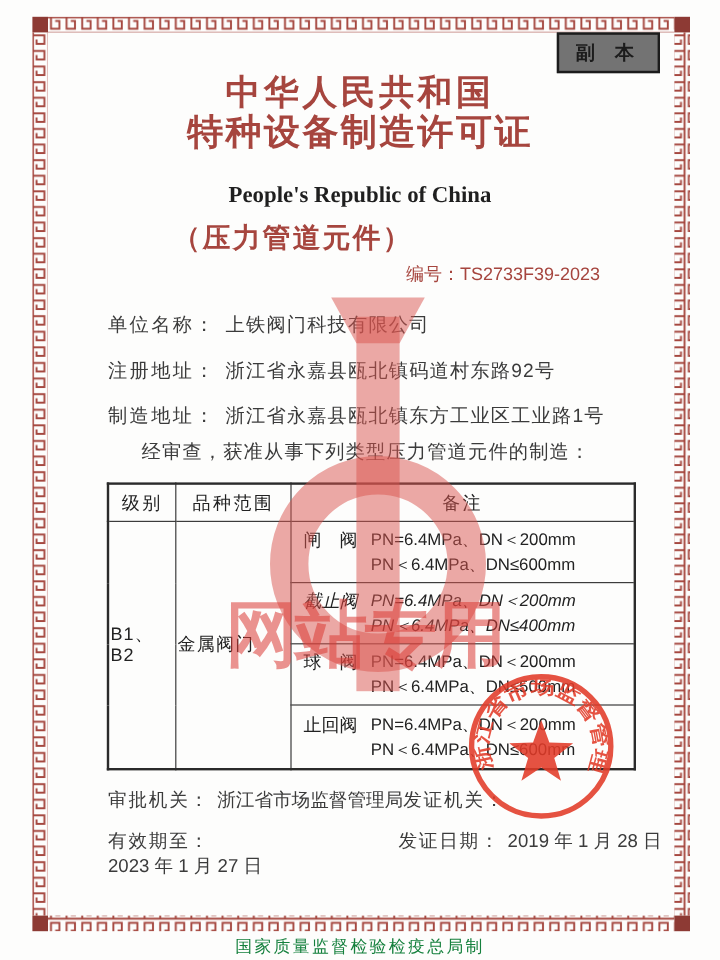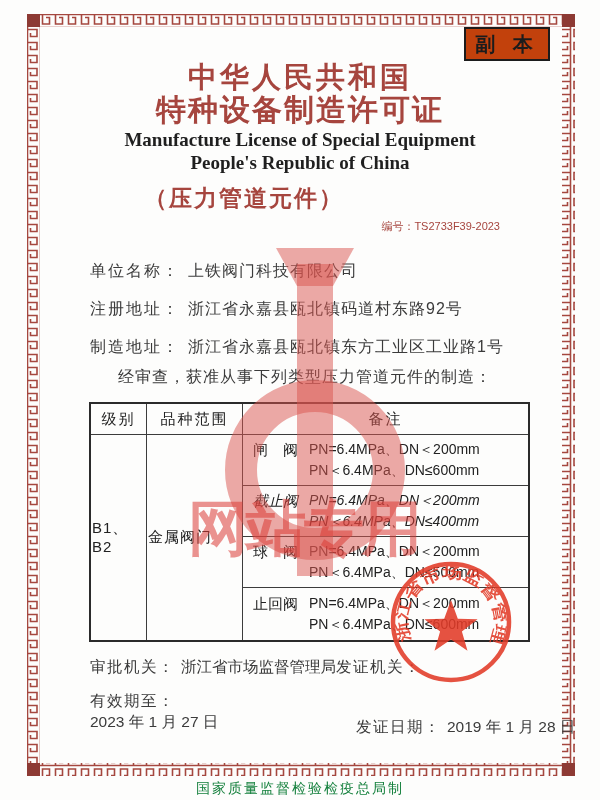--- a/index.html
+++ b/index.html
@@ -10,33 +10,33 @@
   
   .title-cn{left:0;width:600px;text-align:center;color:#a6453e;font-weight:bold;}
   .t1{top:58px;font-size:29px;letter-spacing:3px;}
   .t2{top:90px;font-size:30px;letter-spacing:2px;}
   .title-en{left:0;width:600px;text-align:center;color:#1f1f1f;font-weight:bold;
             font-family:"Liberation Serif","DejaVu Serif",serif;font-size:19px;}
   .e1{top:129px;}
   .e2{top:152px;}
   .category{top:183px;left:0;width:488px;text-align:center;color:#a6453e;
             font-size:23px;font-weight:bold;letter-spacing:2px;}
-  .serial{top:219px;left:0;width:500px;text-align:right;color:#a6453e;font-size:11px;}
+  .serial{top:219px;left:0;width:500px;text-align:right;color:#a6453e;font-size:15px;}
   
   .info-line{left:90px;color:#3b3b3b;font-size:16px;display:flex;}
   .info-line .lbl{letter-spacing:2px;margin-right:8px;white-space:nowrap;}
   .info-line .val{letter-spacing:1px;white-space:nowrap;}
   .l-company{top:261px;}
   .l-reg{top:299px;}
   .l-mfg{top:337px;}
   .intro{top:367px;left:118px;color:#3b3b3b;font-size:16px;letter-spacing:1px;}
   
   .badge{top:27px;left:464px;width:82px;height:30px;border:2px solid #1c1c1c;
          display:flex;align-items:center;justify-content:center;
-         font-size:20px;font-weight:bold;color:#1c1c1c;letter-spacing:6px;background:#c2410c;}
+         font-size:16px;font-weight:bold;color:#1c1c1c;letter-spacing:6px;background:#737373;}
   
   .lic-table{top:402px;left:89px;border-collapse:collapse;background:transparent;}
   .lic-table td{border:1px solid #3c3c3c;color:#222;}
   .lic-table{border:2px solid #2b2b2b;}
   .lic-table td.hdr{height:28px;text-align:center;font-size:15px;letter-spacing:2px;font-weight:500;}
   .lic-table td.merge{text-align:left;font-size:15px;letter-spacing:1px;}
   .c-level{width:53px;}
   .c-kind{width:93px;}
   .c-note{width:283px;}
   .note-cell{padding:4px 4px 4px 10px;vertical-align:middle;}
@@ -44,21 +44,21 @@
   .valve-name{width:56px;flex:0 0 56px;font-size:15px;white-space:nowrap;padding-top:2px;}
   .specs{font-size:14px;line-height:21px;white-space:nowrap;
          font-family:"Liberation Sans","DejaVu Sans",sans-serif;}
   .r1{height:44px;} .r2{height:49px;font-style:italic;} .r3{height:48px;} .r4{height:53px;}
   
   .foot-line{color:#3b3b3b;font-size:15.5px;display:flex;white-space:nowrap;}
   .foot-line .lbl{letter-spacing:1.5px;margin-right:6px;}
   .fl-approve{top:657px;left:90px;}
   .fl-issueorg{top:657px;left:336px;}
   .fl-valid{top:691px;left:90px;flex-direction:column;}
-  .fl-issuedate{top:691px;left:356px;margin-top:26px;}
+  .fl-issuedate{top:691px;left:332px;}
   .maker{top:780px;left:0;width:600px;text-align:center;color:#15803d;
          font-size:14px;letter-spacing:2px;}
   
   .wm-logo{left:0;top:0;pointer-events:none;}
   .wm-text{top:489px;left:188px;font-size:60px;font-weight:bold;
            color:rgba(219,58,52,0.55);letter-spacing:-2px;pointer-events:none;white-space:nowrap;}
   .seal{left:384px;top:555px;pointer-events:none;}
   .border-svg{left:0;top:0;pointer-events:none;}
 </style>
 </head>
@@ -88,21 +88,20 @@
     <rect x="27" y="14" width="13" height="13" fill="#8d3a34"></rect>
     <rect x="562" y="14" width="13" height="13" fill="#8d3a34"></rect>
     <rect x="27" y="763" width="13" height="13" fill="#8d3a34"></rect>
     <rect x="562" y="763" width="13" height="13" fill="#8d3a34"></rect>
   </svg>
 
   <div class="abs badge">副 本</div>
 
   <div class="abs title-cn t1">中华人民共和国</div>
   <div class="abs title-cn t2">特种设备制造许可证</div>
-  <div class="abs title-en e1">Manufacture License of Special Equipment</div>
   <div class="abs title-en e2">People's Republic of China</div>
   <div class="abs category">（压力管道元件）</div>
   <div class="abs serial">编号：TS2733F39-2023</div>
 
   <div class="abs info-line l-company">
     <span class="lbl">单位名称：</span>
     <span class="val">上铁阀门科技有限公司</span>
   </div>
   <div class="abs info-line l-reg">
     <span class="lbl">注册地址：</span>

